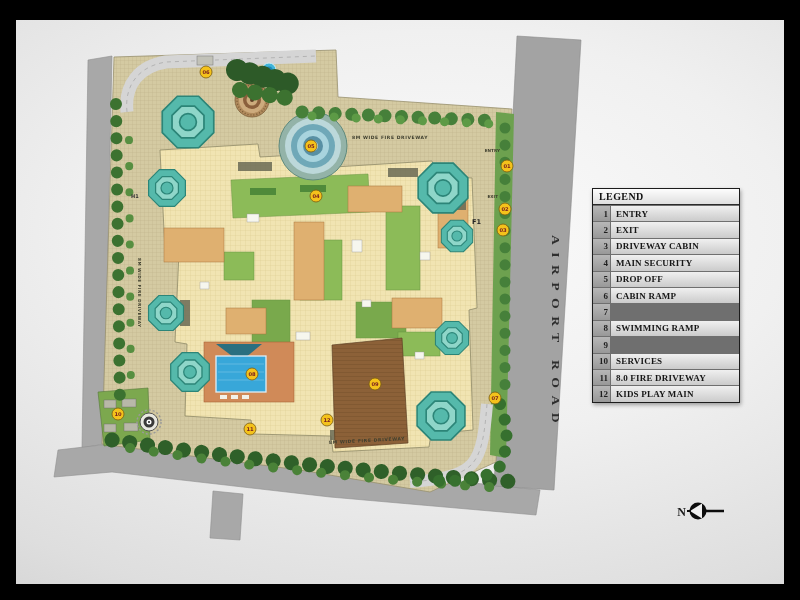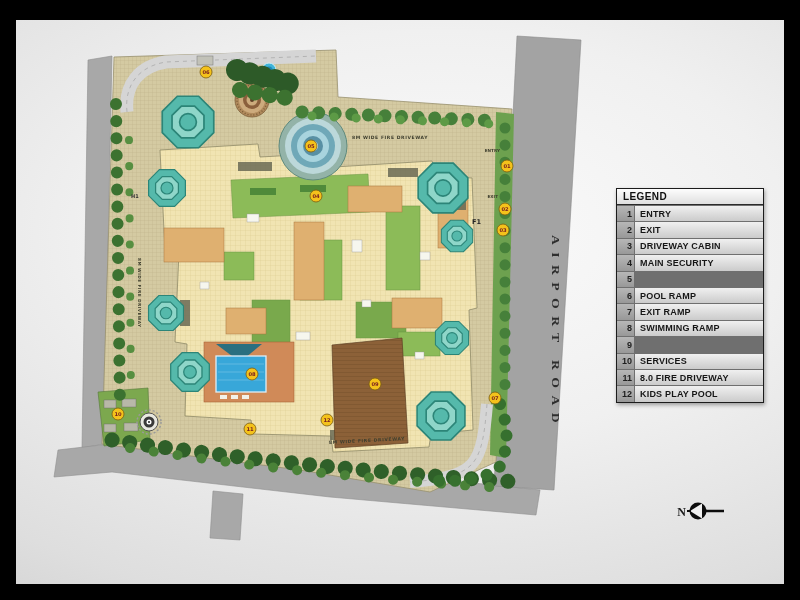--- a/index.html
+++ b/index.html
@@ -10,22 +10,21 @@
   .slide{
     position:absolute;left:16px;top:20px;width:768px;height:564px;
     background:radial-gradient(120% 95% at 55% 38%, #fbfbfb 0%, #f0f0f0 38%, #dedede 72%, #c8c8c8 100%);
   }
   .plan-svg{position:absolute;left:0;top:0;}
   
   .legend{
     position:absolute;left:576px;top:168px;width:146px;
     background:#6f6f6f;border:1px solid #1c1c1c;
     box-shadow:1px 2px 4px rgba(0,0,0,.35);
-    font-family:Liberation Sans, sans-serif;
-    margin-left:24px;
+    font-family:Liberation Serif, serif;
   }
   .legend-header{
     background:linear-gradient(#fdfdfd,#dfdfdf);
     border-bottom:1px solid #2a2a2a;
     padding:2px 4px 2px 6px;font-weight:bold;font-size:10px;
     letter-spacing:.4px;color:#101010;
   }
   .lrow{display:flex;gap:1px;margin-top:1px;height:15.4px;}
   .lnum{
     width:15px;background:linear-gradient(#b7b7b7,#989898);
@@ -295,43 +294,43 @@
     <div class="lrow">
         <span class="lnum">3</span>
         <span class="llabel">DRIVEWAY CABIN</span>
       </div>
     <div class="lrow">
         <span class="lnum">4</span>
         <span class="llabel">MAIN SECURITY</span>
       </div>
     <div class="lrow">
         <span class="lnum">5</span>
+        <span class="llabel">DROP OFF</span>
       </div>
     <div class="lrow">
         <span class="lnum">6</span>
-        <span class="llabel">POOL RAMP</span>
+        <span class="llabel">CABIN RAMP</span>
       </div>
     <div class="lrow">
         <span class="lnum">7</span>
-        <span class="llabel">EXIT RAMP</span>
       </div>
     <div class="lrow">
         <span class="lnum">8</span>
         <span class="llabel">SWIMMING RAMP</span>
       </div>
     <div class="lrow">
         <span class="lnum">9</span>
       </div>
     <div class="lrow">
         <span class="lnum">10</span>
         <span class="llabel">SERVICES</span>
       </div>
     <div class="lrow">
         <span class="lnum">11</span>
         <span class="llabel">8.0 FIRE DRIVEWAY</span>
       </div>
     <div class="lrow">
         <span class="lnum">12</span>
-        <span class="llabel">KIDS PLAY POOL</span>
+        <span class="llabel">KIDS PLAY MAIN</span>
       </div>
   </div>
 
 </div>
 
 </body></html>

